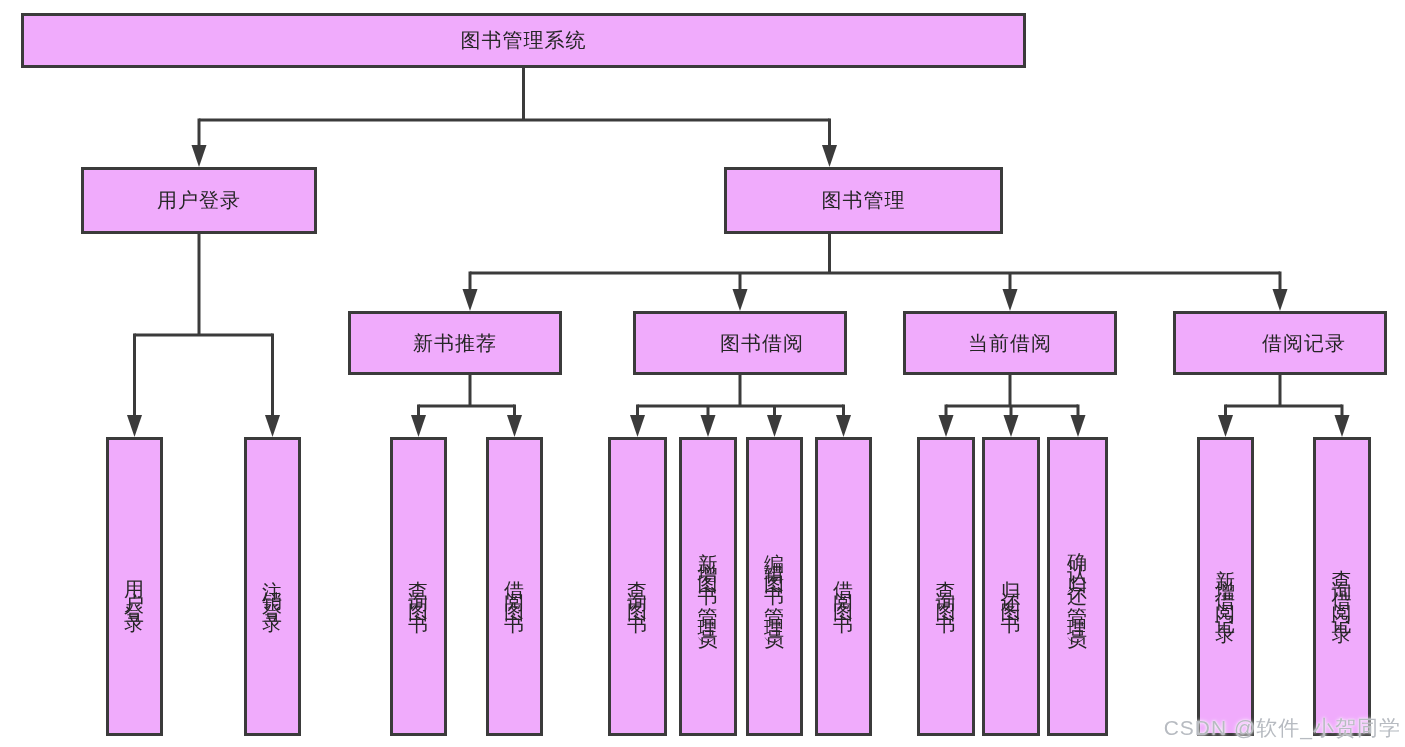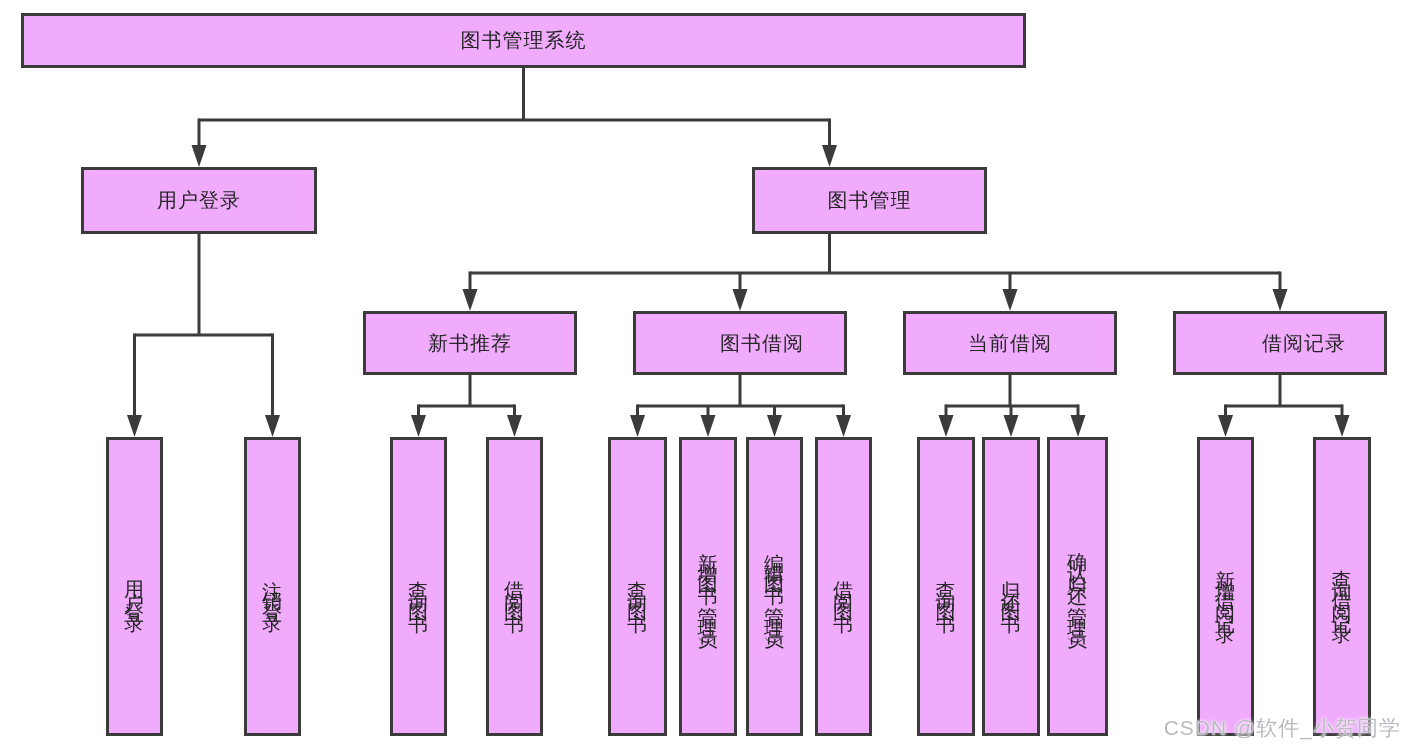--- a/index.html
+++ b/index.html
@@ -134,25 +134,25 @@
     </g>
   </svg>
 
   <div class="node n1">
     <span>图书管理系统</span>
   </div>
 
   <div class="node n2" style="left:81px;width:236px;">
     <span>用户登录</span>
   </div>
-  <div class="node n2" style="left:752px;width:235px;">
+  <div class="node n2" style="left:724px;width:279px;">
     <span>图书管理</span>
   </div>
 
-  <div class="node n3" style="left:363px;">
+  <div class="node n3" style="left:348px;">
     <span>新书推荐</span>
   </div>
   <div class="node n3" style="left:633px;padding-left:44px;">
     <span>图书借阅</span>
   </div>
   <div class="node n3" style="left:903px;justify-content:center;">
     <span>当前借阅</span>
   </div>
   <div class="node n3" style="left:1173px;padding-left:48px;">
     <span>借阅记录</span>

